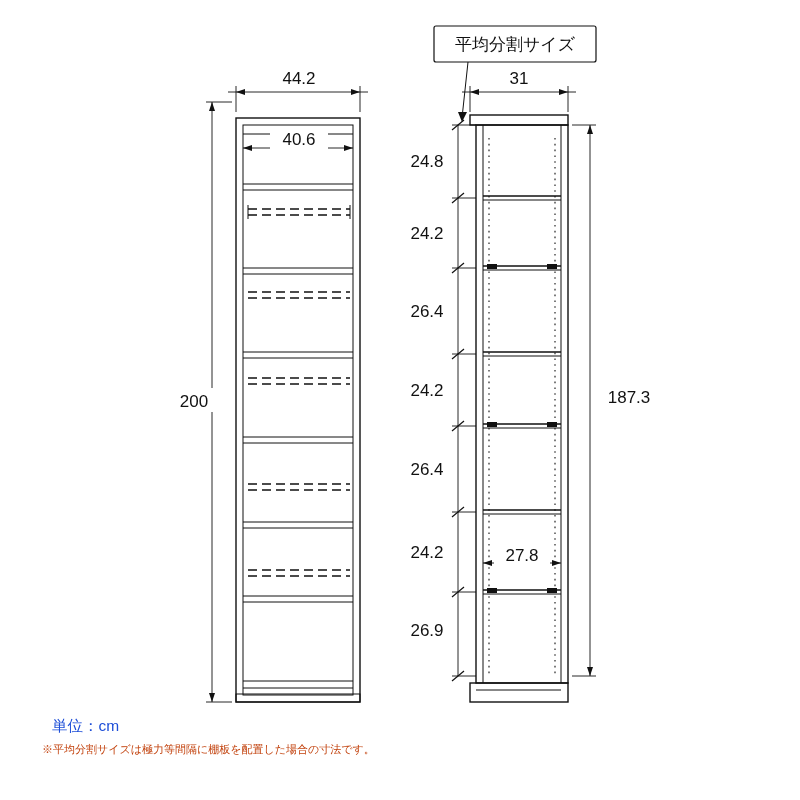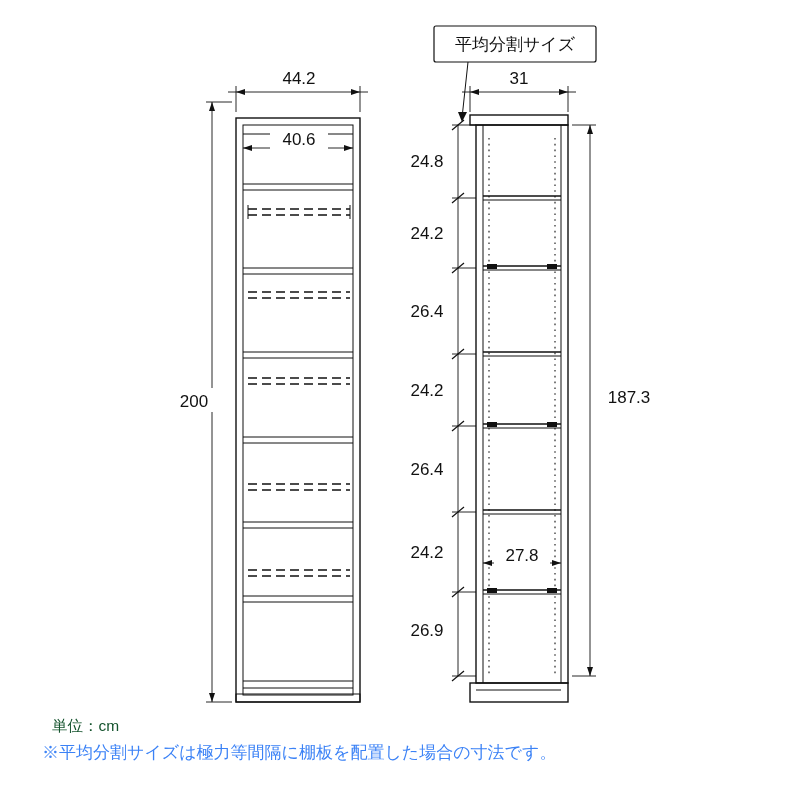--- a/index.html
+++ b/index.html
@@ -33,30 +33,30 @@
     fill: #111111;
   }
   .callout-text {
     font-family: "Liberation Sans", sans-serif;
     font-size: 17px;
     fill: #111111;
   }
   .note-text {
     position: absolute;
     font-family: "Liberation Sans", sans-serif;
-    font-size: 17px;
-    color: #3b82f6;
+    font-size: 11px;
+    color: #c2410c;
     white-space: nowrap;
     line-height: 1.35;
   }
   .unit-text {
     position: absolute;
     font-family: "Liberation Sans", sans-serif;
     font-size: 15.5px;
-    color: #14532d;
+    color: #1d4ed8;
     white-space: nowrap;
   }
   line, path, rect, polyline, polygon {
     shape-rendering: geometricPrecision;
   }
   .solid { stroke: #111111; fill: none; }
   .thin { stroke-width: 1; }
   .med { stroke-width: 1.4; }
   .dash-shelf { stroke: #111111; stroke-width: 1.3; fill: none; stroke-dasharray: 9 5; }
   .dot-col { stroke: #111111; stroke-width: 1.1; fill: none; stroke-dasharray: 1.6 4.2; }

